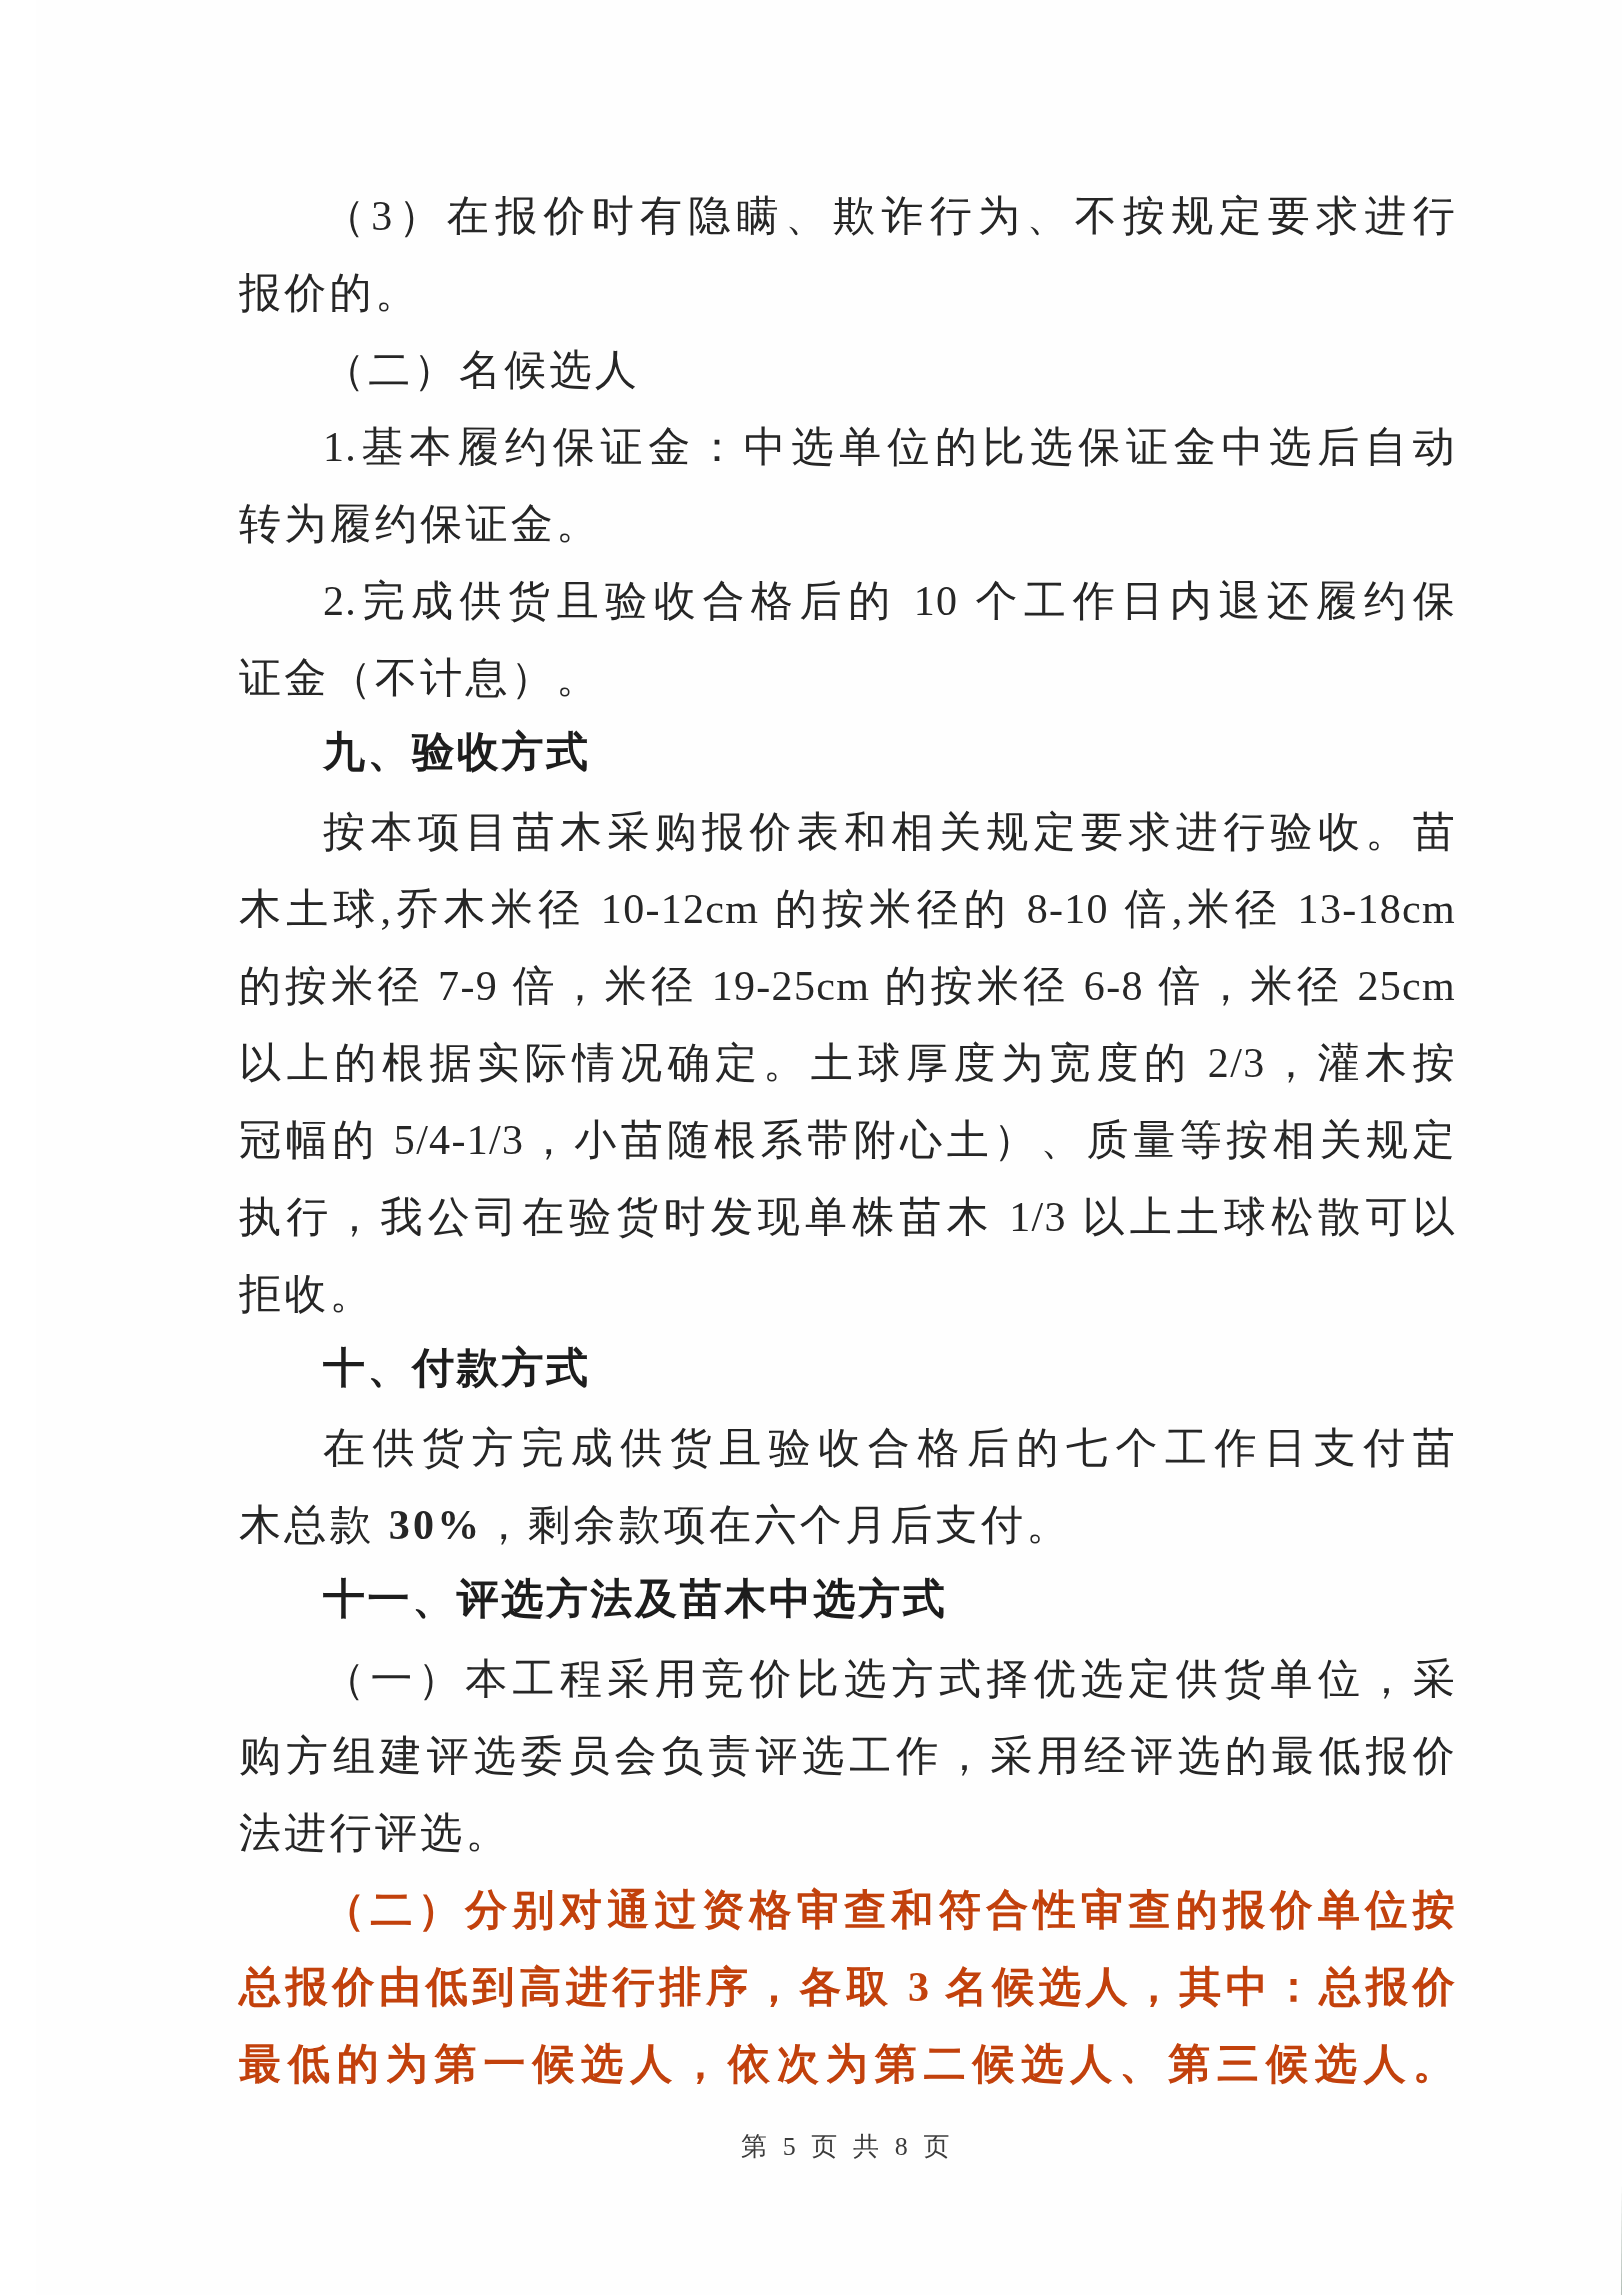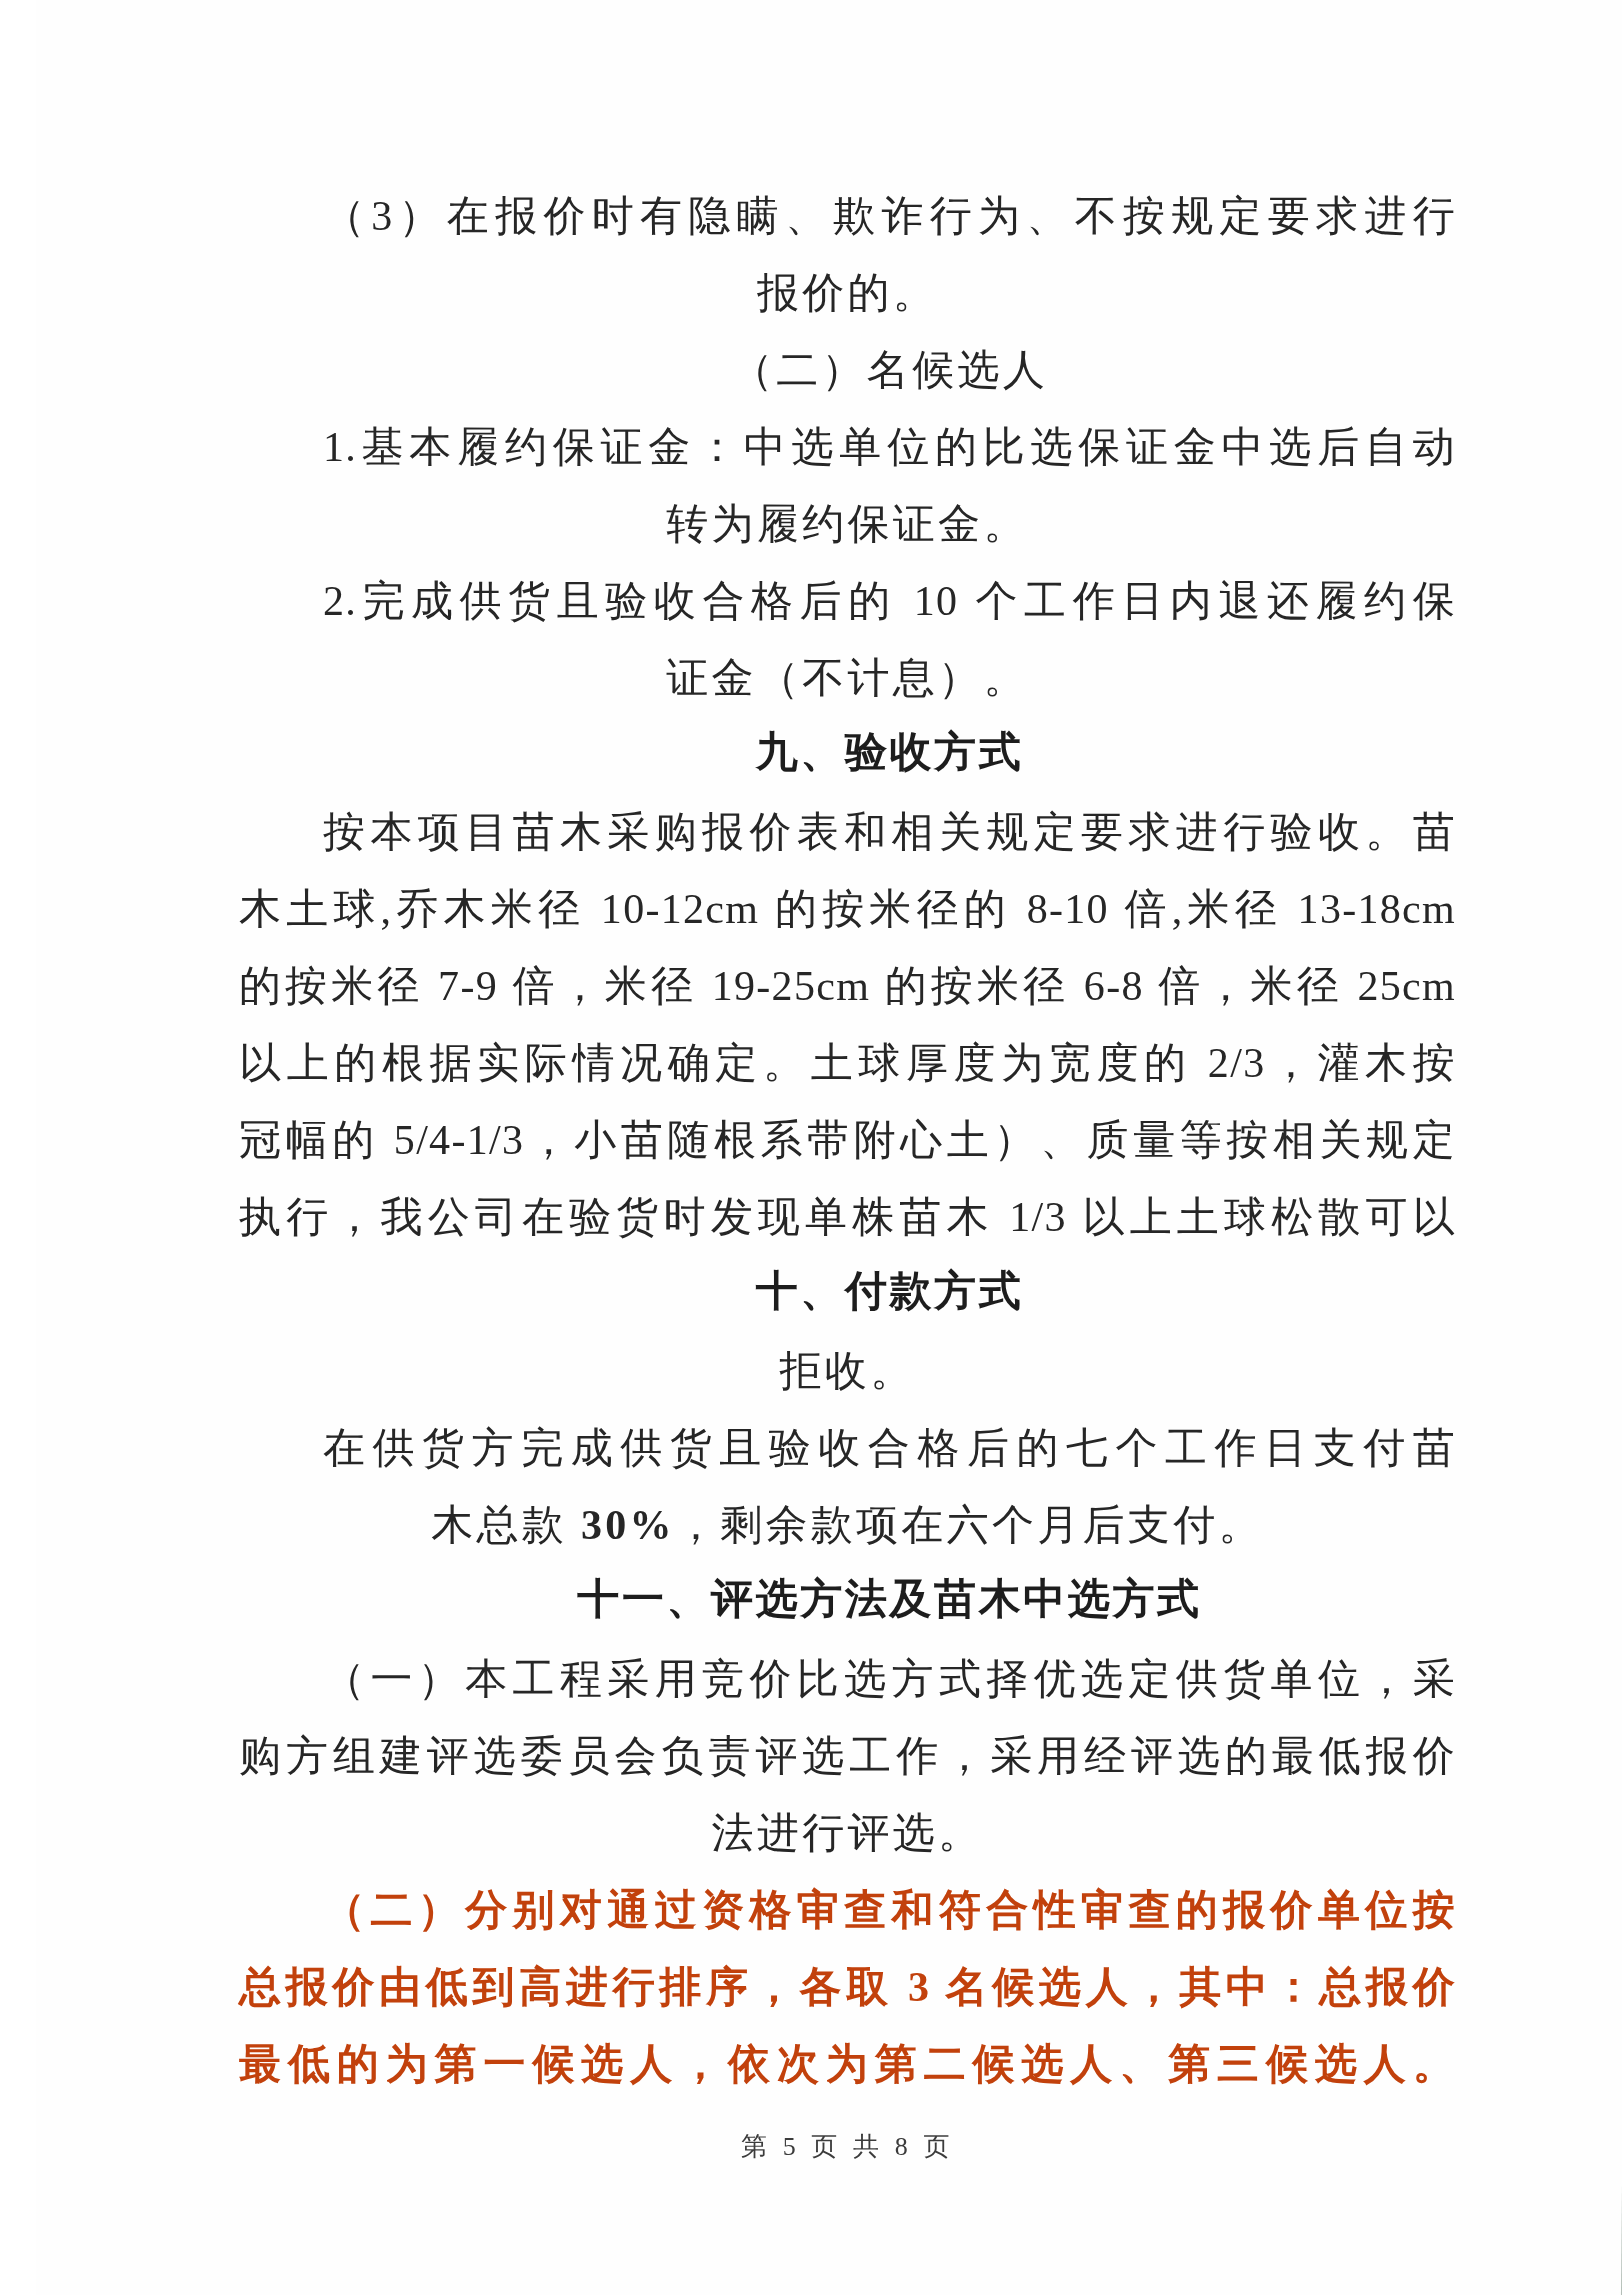--- a/index.html
+++ b/index.html
@@ -18,21 +18,20 @@
     left:203px;
     top:178px;
     width:1217px;
   }
   .line{
     font-size:42px;
     line-height:77px;
     height:77px;
     letter-spacing:3.3px;
     white-space:normal;
-    text-align:center;
   }
   .line.justify{
     text-align:justify;
     text-align-last:justify;
     letter-spacing:1.3px;
   }
   .line.indent{ text-indent:2em; }
   .line.heading{
     font-family:Liberation Mono, monospace;
     font-weight:700;
@@ -73,22 +72,22 @@
       <div class="line">转为履约保证金。</div>
       <div class="line indent justify">2.完成供货且验收合格后的 10 个工作日内退还履约保</div>
       <div class="line">证金（不计息）。</div>
       <div class="line heading indent">九、验收方式</div>
       <div class="line indent justify">按本项目苗木采购报价表和相关规定要求进行验收。苗</div>
       <div class="line justify">木土球,乔木米径 10-12cm 的按米径的 8-10 倍,米径 13-18cm</div>
       <div class="line justify">的按米径 7-9 倍，米径 19-25cm 的按米径 6-8 倍，米径 25cm</div>
       <div class="line justify">以上的根据实际情况确定。土球厚度为宽度的 2/3，灌木按</div>
       <div class="line justify">冠幅的 5/4-1/3，小苗随根系带附心土）、质量等按相关规定</div>
       <div class="line justify">执行，我公司在验货时发现单株苗木 1/3 以上土球松散可以</div>
+      <div class="line">拒收。</div>
       <div class="line heading indent">十、付款方式</div>
-      <div class="line">拒收。</div>
       <div class="line indent justify">在供货方完成供货且验收合格后的七个工作日支付苗</div>
       <div class="line"><span>木总款 </span><span class="b">30%</span><span>，剩余款项在六个月后支付。</span></div>
       <div class="line heading indent">十一、评选方法及苗木中选方式</div>
       <div class="line indent justify">（一）本工程采用竞价比选方式择优选定供货单位，采</div>
       <div class="line justify">购方组建评选委员会负责评选工作，采用经评选的最低报价</div>
       <div class="line">法进行评选。</div>
       <div class="line indent justify bold">（二）分别对通过资格审查和符合性审查的报价单位按</div>
       <div class="line justify bold">总报价由低到高进行排序，各取 3 名候选人，其中：总报价</div>
       <div class="line justify bold">最低的为第一候选人，依次为第二候选人、第三候选人。</div>
     </div>

